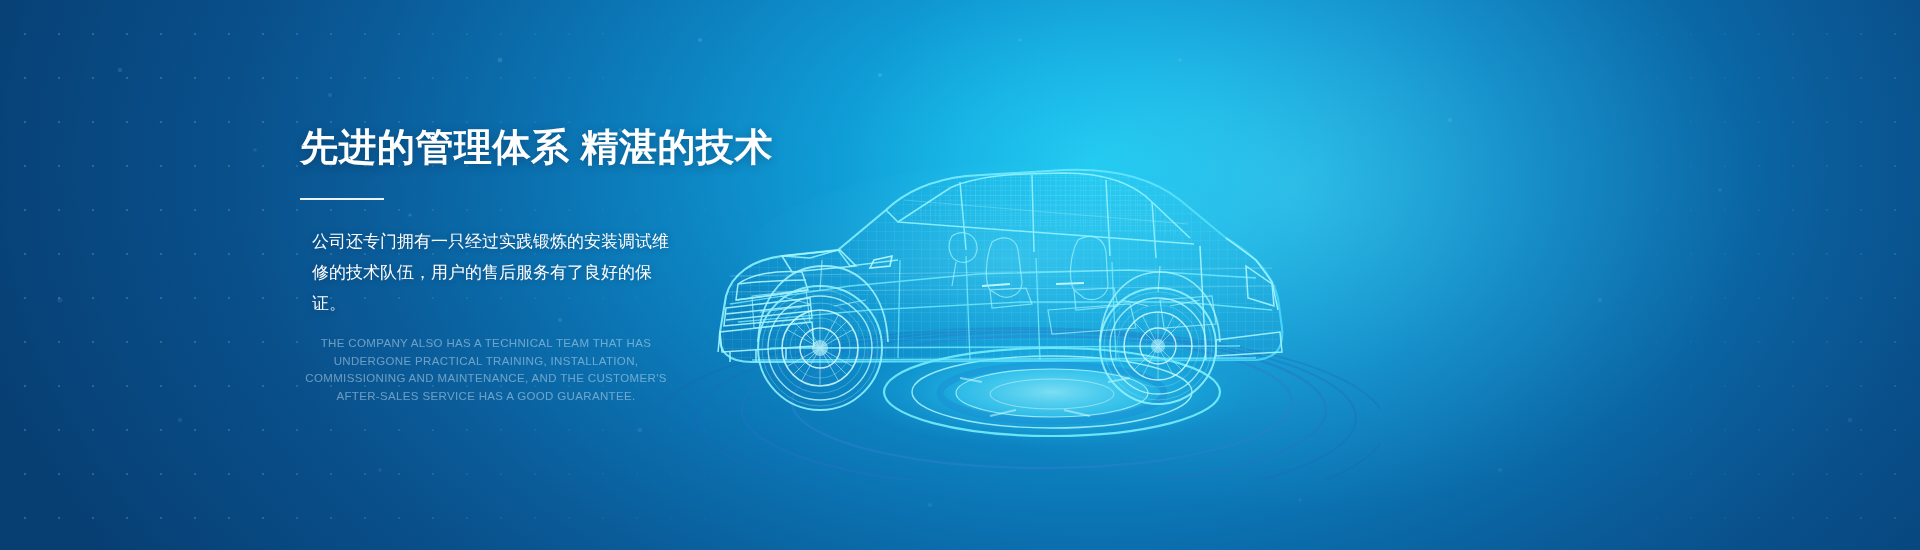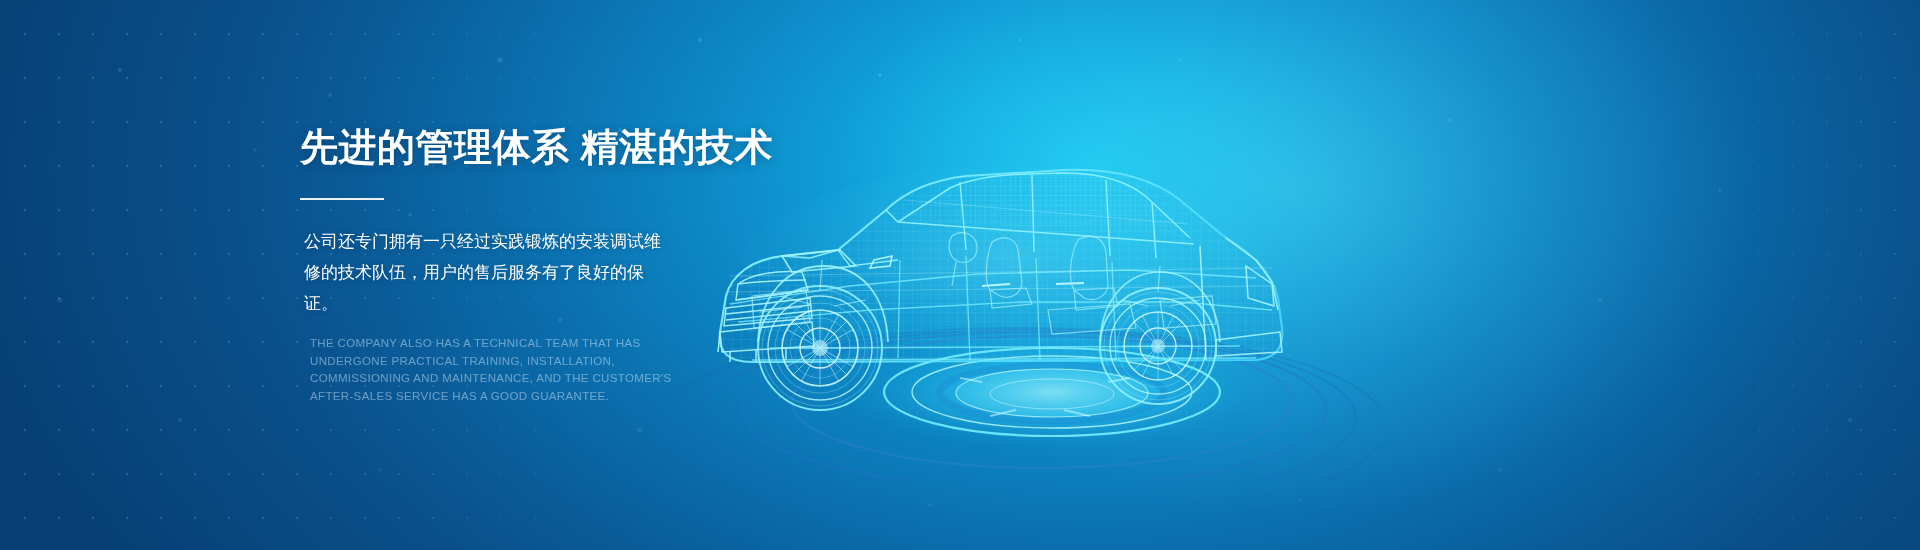--- a/index.html
+++ b/index.html
@@ -96,38 +96,39 @@
     white-space: nowrap;
   }
   .divider {
     margin-top: 28px;
     width: 84px;
     height: 2px;
     background: #ffffff;
     opacity: 0.92;
   }
   .lead {
-    margin: 4px;
+    margin: 12px;
     margin-top: 26px;
     font-size: 17px;
     line-height: 31px;
     color: #ffffff;
     font-weight: 400;
     width: 372px;
     text-shadow: 0 1px 6px rgba(2,38,72,0.35);
   }
   .subcopy {
-    margin: 10px;
+    margin: 0;
     margin-top: 16px;
     font-size: 11.5px;
     line-height: 17.5px;
     letter-spacing: 0.35px;
     color: rgba(223,240,252,0.46);
     width: 372px;
     font-weight: 400;
+    text-align: center;
   }
 </style>
 </head>
 <body>
 
 <div class="banner">
 
   <div class="bg-base"></div>
   <div class="bg-glow"></div>
   <div class="bg-dots"></div>

